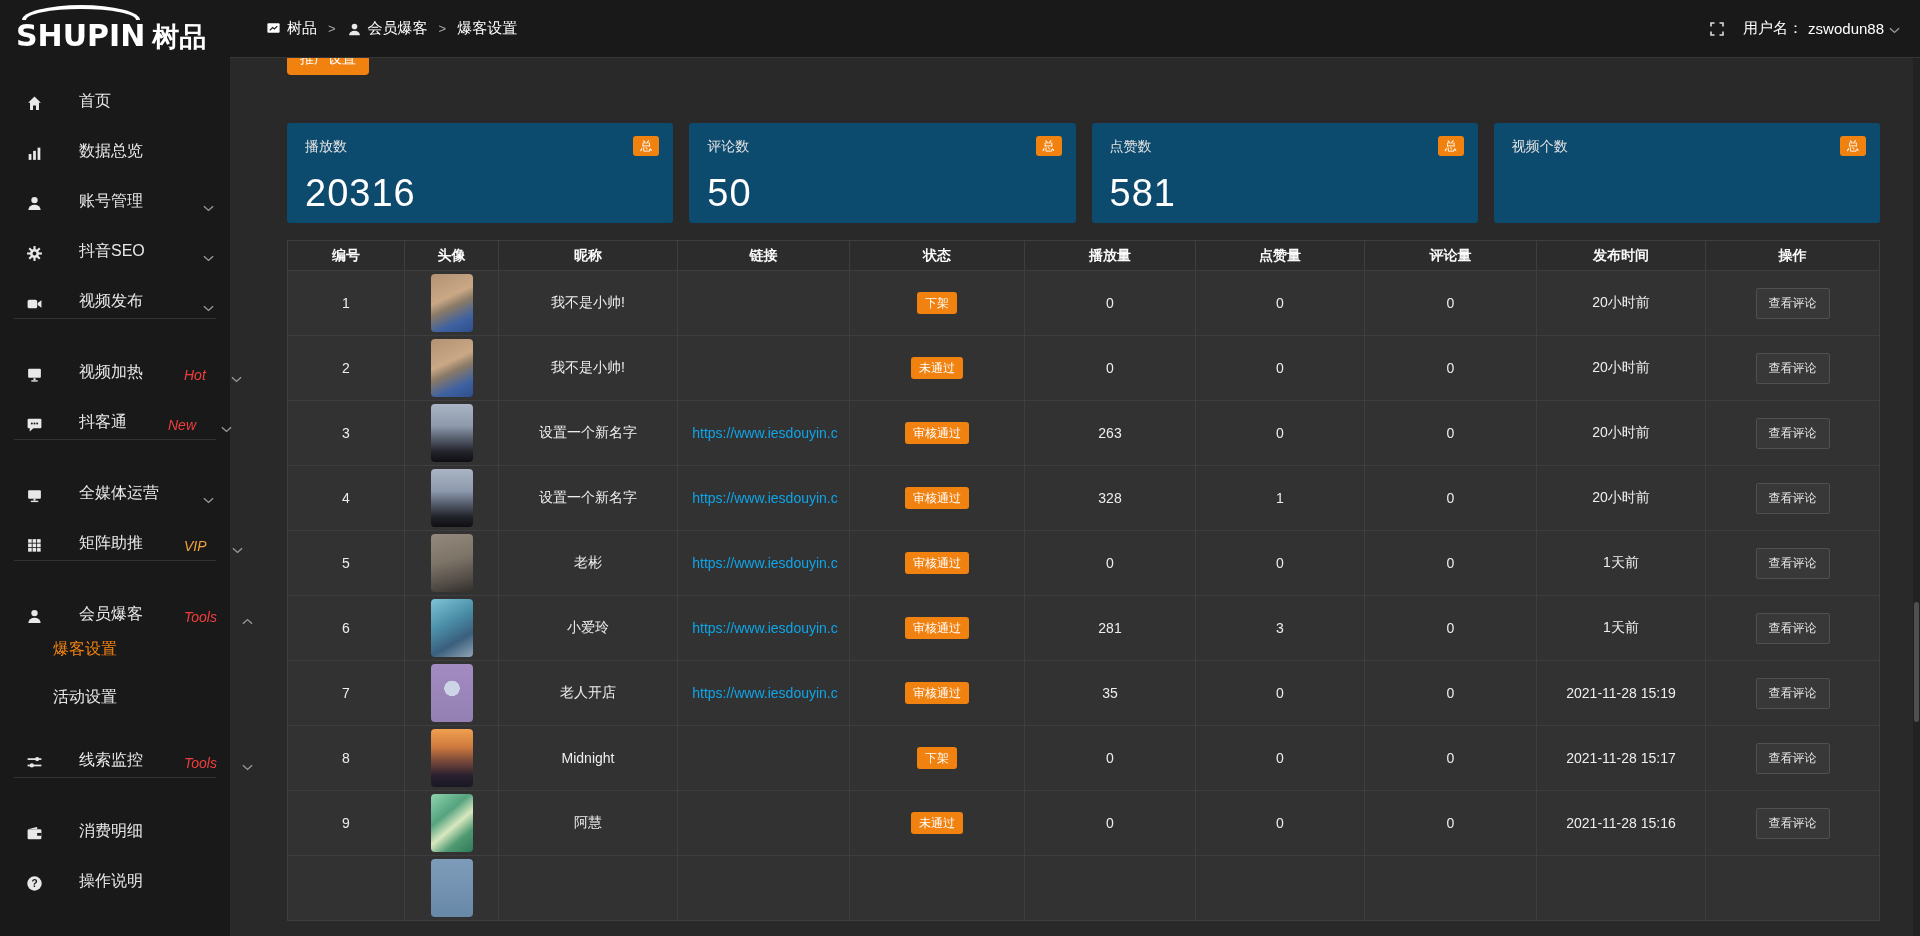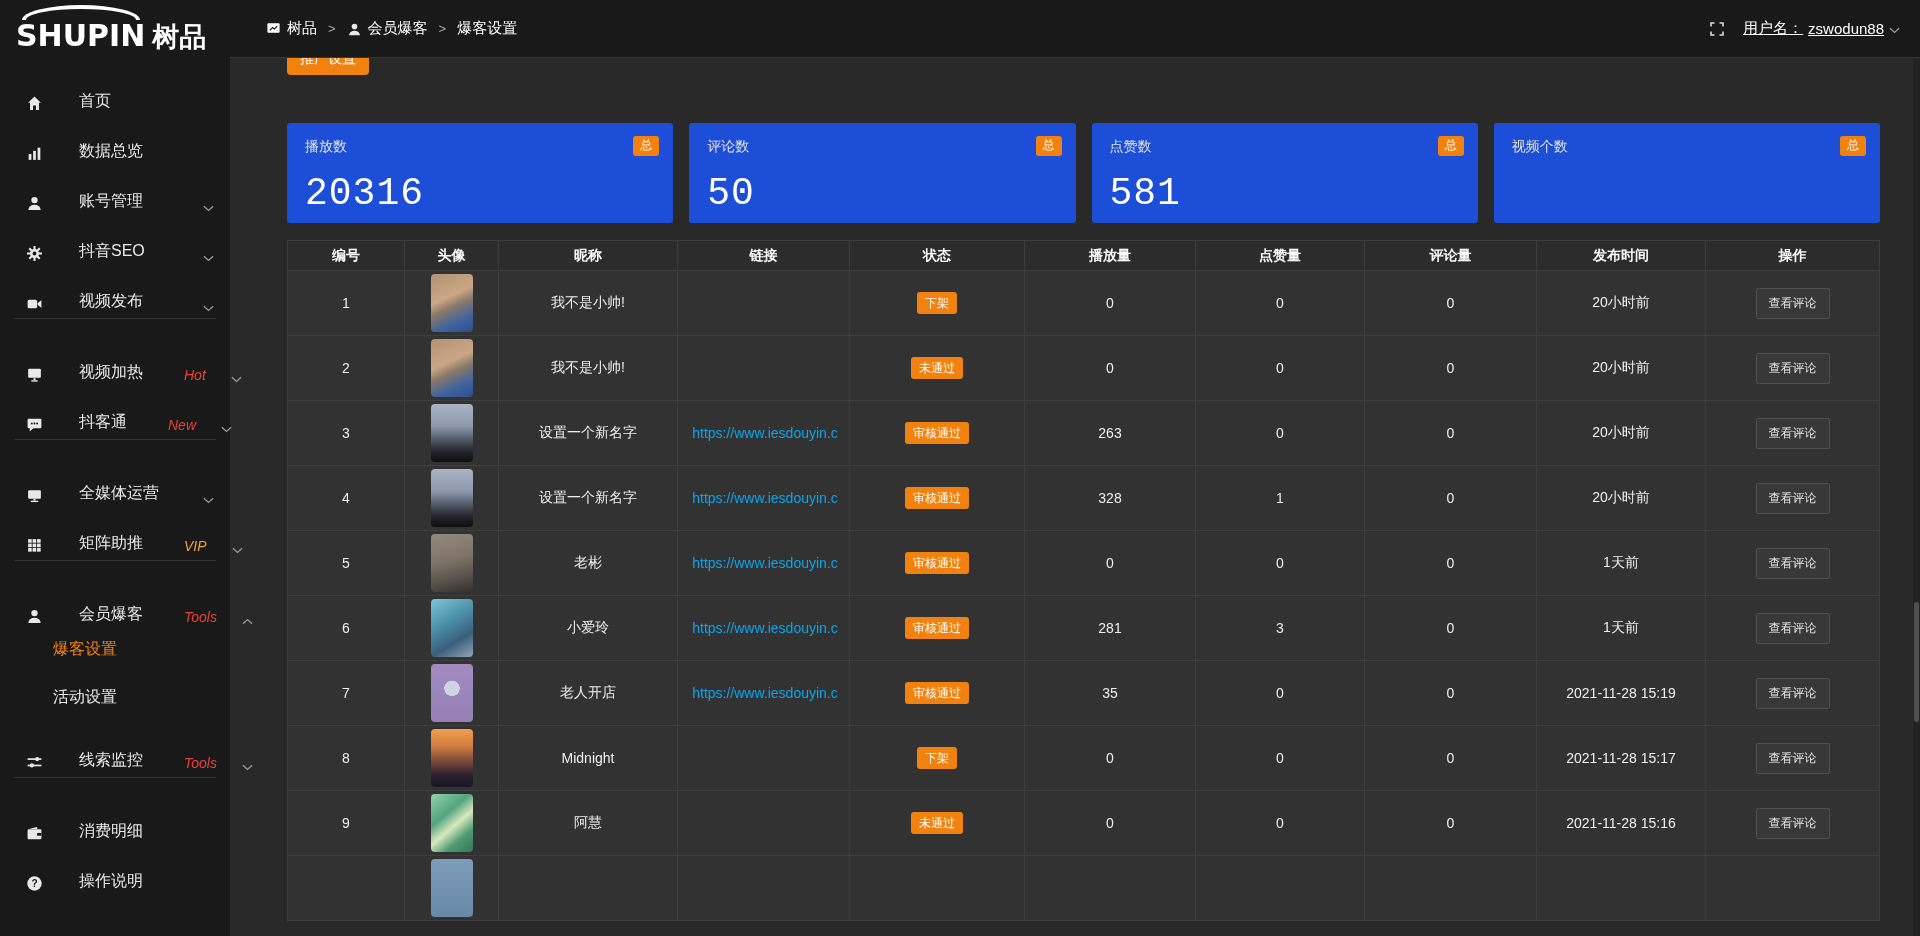--- a/index.html
+++ b/index.html
@@ -28,29 +28,29 @@
   .sub-item { height:48px; display:flex; align-items:center; padding-left:53px; font-size:16px; color:#e8e8e8; cursor:pointer; }
   .sub-item.active { color:#f28210; }
   .divider { border-top:1px solid #323232; margin:6px 14px 14px 14px; }
   
   .header { position:fixed; left:230px; right:0; top:0; height:58px; background:#191919;
             border-bottom:1px solid #363636; display:flex; align-items:center; padding:0 20px 0 36px; z-index:4; }
   .breadcrumb { display:flex; align-items:center; gap:11px; font-size:15px; color:#fff; }
   .crumb { display:flex; align-items:center; gap:6px; cursor:pointer; }
   .crumb .c-icon { display:inline-flex; width:15px; height:15px; }
   .crumb-sep { color:#aaa; font-size:13px; }
-  .header-right { margin-left:auto; display:flex; align-items:center; gap:18px; font-size:15px; color:#fff;text-decoration:underline; }
+  .header-right { margin-left:auto; display:flex; align-items:center; gap:18px; font-size:15px; color:#fff; }
   .fs-btn { display:inline-flex; cursor:pointer; }
   .user-entry { display:flex; align-items:center; gap:5px; cursor:pointer; }
   
   .main { margin-left:230px; padding:42px 40px 0 57px; }
   .promo-btn { background:#f28210; color:#fff; border:none; border-radius:4px; height:33px;
                padding:0 13px; font-size:14px; cursor:pointer; font-family:inherit; }
   .cards { display:flex; gap:16px; margin-top:48px; }
-  .card { flex:1; height:100px; background:#1d4ed8; border-radius:3px; position:relative; padding:15px 18px;font-family:Liberation Mono, monospace; }
+  .card { flex:1; height:100px; background:#0c4a6e; border-radius:3px; position:relative; padding:15px 18px; }
   .card-label { font-size:14px; color:#e3e3e3; }
   .card-value { font-size:38px; color:#fff; margin-top:16px; letter-spacing:1px; }
   .card-badge { position:absolute; top:13px; right:14px; background:#f28210; color:#fff;
                 font-size:12px; padding:4px 7px; border-radius:3px; line-height:1; }
   
   .table-wrap { margin-top:17px; }
   table { width:100%; border-collapse:collapse; table-layout:fixed; background:#323232; }
   thead th { height:30px; background:#2c2c2c; color:#fafafa; font-size:14px; font-weight:700;
              border:1px solid #3e3e3e; }
   tbody td { height:65px; border:1px solid #3e3e3e; text-align:center; font-size:14px; color:#eee; }

